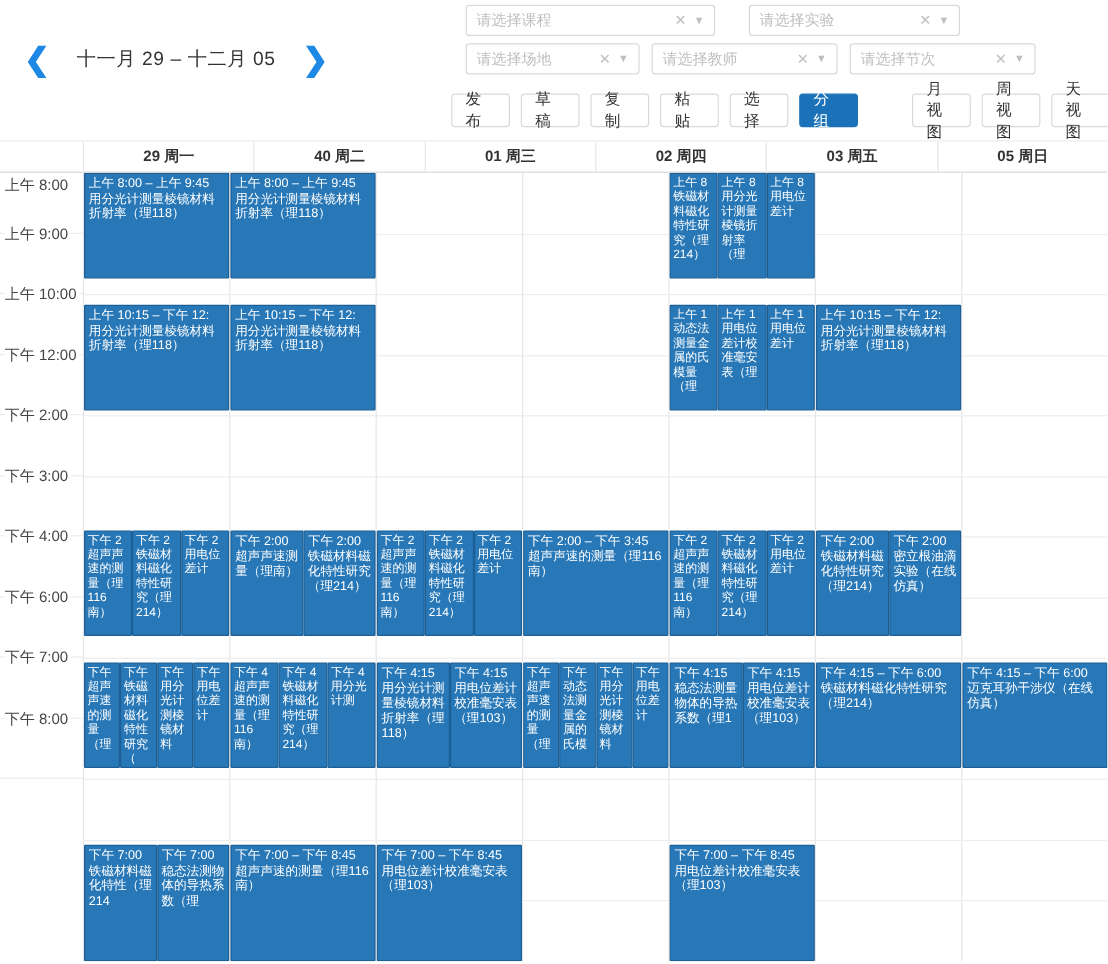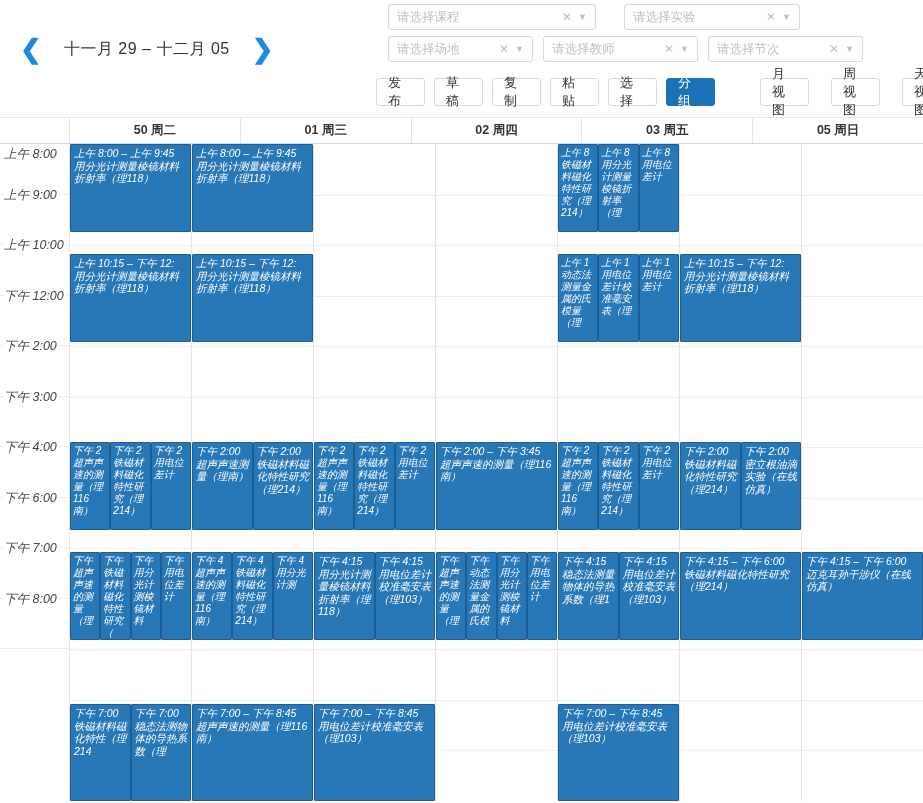--- a/index.html
+++ b/index.html
@@ -97,21 +97,21 @@
     align-items: center;
     justify-content: center;
     cursor: pointer;
     font-family: "Liberation Sans", sans-serif;
   }
   .btn.active {
     background: #1b72b8;
     border-color: #1b72b8;
     color: #fff;
   }
-  .btn.view { margin-right: 22px; }
+  .btn.view { margin-right: 9px; }
   .btn-group-views { display: flex; margin-left: 36px; }
 
   
   .cal { position: relative; width: 923px; }
   .head-row {
     display: flex;
     height: 26px;
     border-bottom: 1px solid #d8d8d8;
     background: #fff;
   }
@@ -128,21 +128,20 @@
     font-weight: bold;
     line-height: 25px;
     color: #333;
   }
   .head-cell:last-child { border-right: none; }
 
   .grid-wrap {
     position: relative;
     height: 657px;
     overflow: hidden;
-    font-style: italic;
   }
   .grid {
     position: relative;
     display: flex;
     height: 720px;
   }
   .time-col {
     width: 70px;
     min-width: 70px;
     position: relative;
@@ -257,21 +256,22 @@
         <div class="btn view">月视图</div>
         <div class="btn view">周视图</div>
         <div class="btn view">天视图</div>
       </div>
     </div>
   </div>
 
   <div class="cal">
     <div class="head-row">
       <div class="gutter"></div>
-      <div class="head-cell">50 周二</div>
+      <div class="head-cell">29 周一</div>
+      <div class="head-cell">40 周二</div>
       <div class="head-cell">01 周三</div>
       <div class="head-cell">02 周四</div>
       <div class="head-cell">03 周五</div>
       <div class="head-cell">05 周日</div>
     </div>
 
     <div class="grid-wrap">
       <div class="grid">
         <div class="time-col" id="time-col">
             <div class="time-slot">

